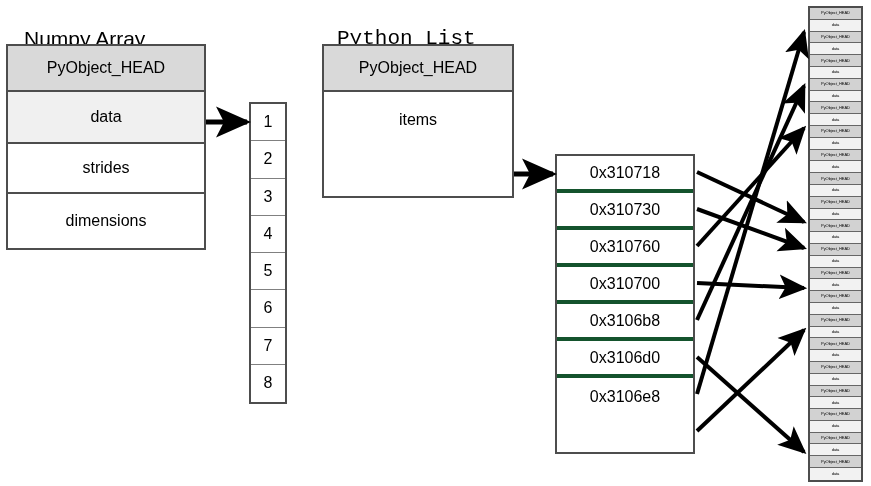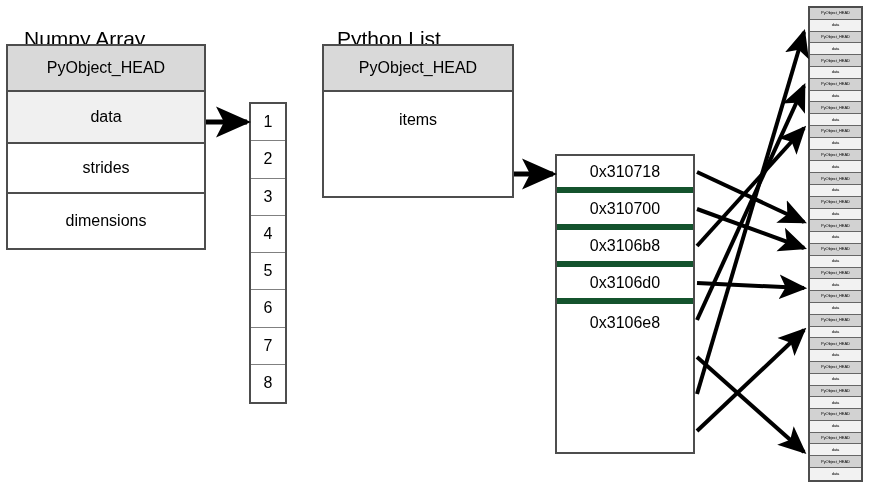--- a/index.html
+++ b/index.html
@@ -22,21 +22,21 @@
   
   .diagram-title {
     position: absolute;
     font-size: 21px;
     color: #000000;
     white-space: nowrap;
     font-family: "Liberation Sans", sans-serif;
     margin-top: 25px;
   }
   #numpy-title { left: 24px; top: 2px; }
-  #pylist-title { left: 337px; top: 2px; }
+  #pylist-title { left: 337px; top: 2px; font-family: Liberation Mono, monospace; }
 
   
   .struct {
     position: absolute;
     border: 2px solid #4d4d4d;
     box-sizing: border-box;
     background: #ffffff;
   }
   .struct-row {
     box-sizing: border-box;
@@ -85,21 +85,21 @@
     top: 154px;
     width: 140px;
     height: 300px;
     border: 2px solid #4d4d4d;
     box-sizing: border-box;
     background: #ffffff;
   }
   .ptr-cell {
     box-sizing: border-box;
     height: 37px;
-    border-bottom: 6px solid #14532d;
+    border-bottom: 4px solid #14532d;
     display: flex;
     align-items: center;
     justify-content: center;
     font-size: 16px;
     color: #000000;
   }
   .ptr-cell:last-child { border-bottom: none; border-radius: 14px; }
 
   
   #objects-column {
@@ -165,20 +165,22 @@
       <div class="data-cell">3</div>
       <div class="data-cell">4</div>
       <div class="data-cell">5</div>
       <div class="data-cell">6</div>
       <div class="data-cell">7</div>
       <div class="data-cell">8</div>
     </div>
 
   <div id="pointer-column">
       <div class="ptr-cell">0x310718</div>
+      <div class="ptr-cell">0x310730</div>
+      <div class="ptr-cell">0x310760</div>
       <div class="ptr-cell">0x310700</div>
       <div class="ptr-cell">0x3106b8</div>
       <div class="ptr-cell">0x3106d0</div>
       <div class="ptr-cell">0x3106e8</div>
     </div>
 
   <div id="objects-column">
       <div class="obj-cell obj-head">
         <span>PyObject_HEAD</span>
       </div>

